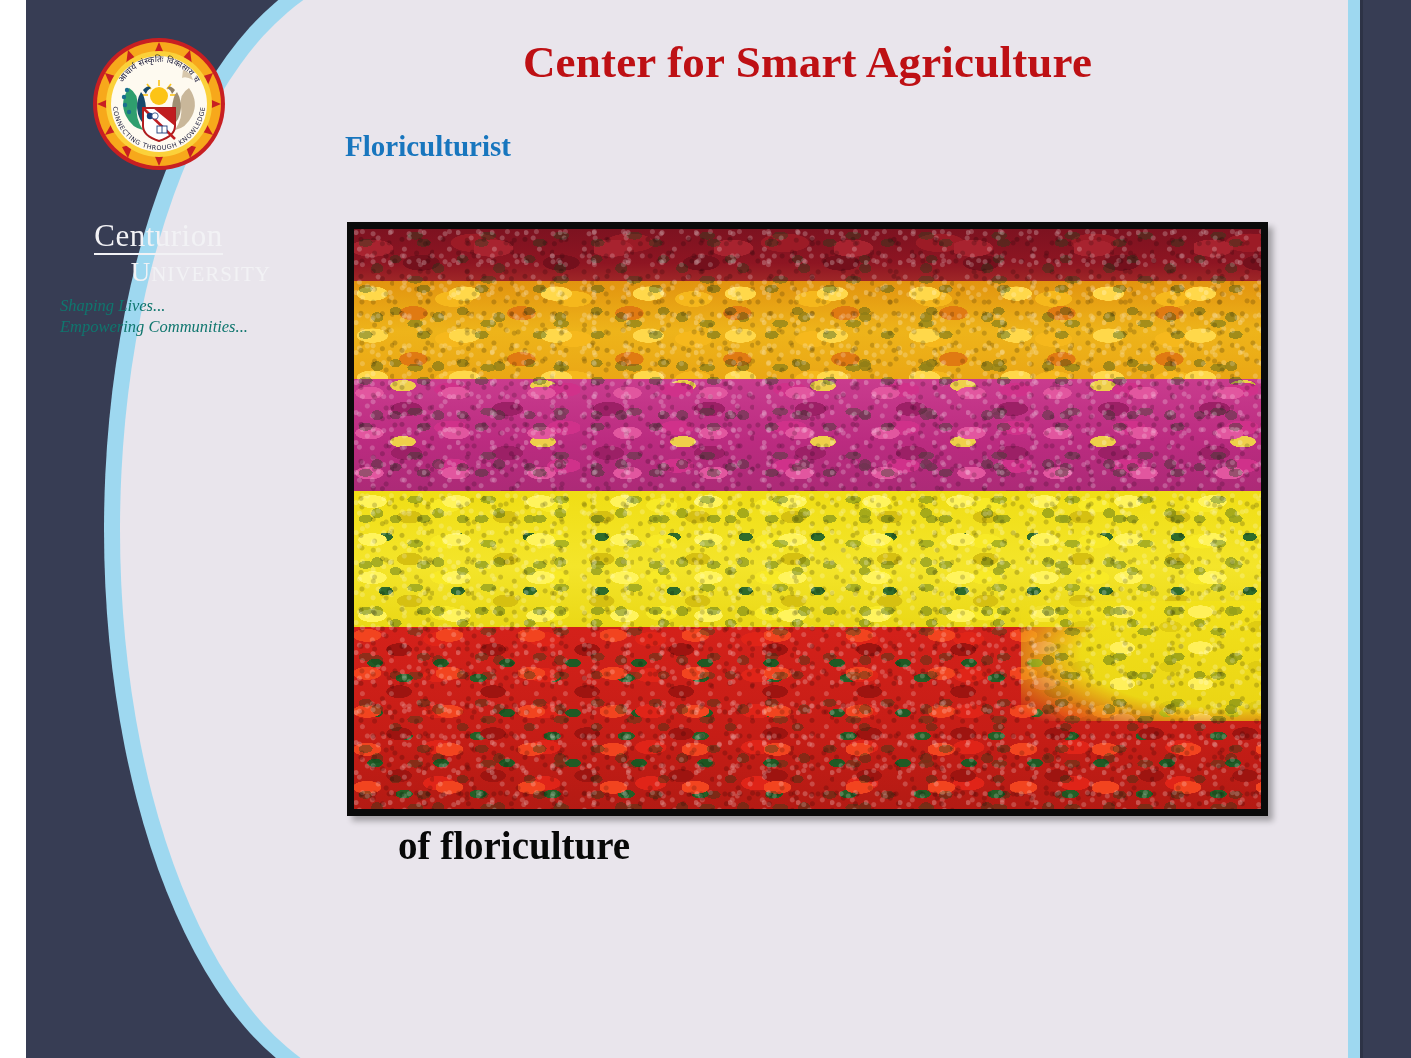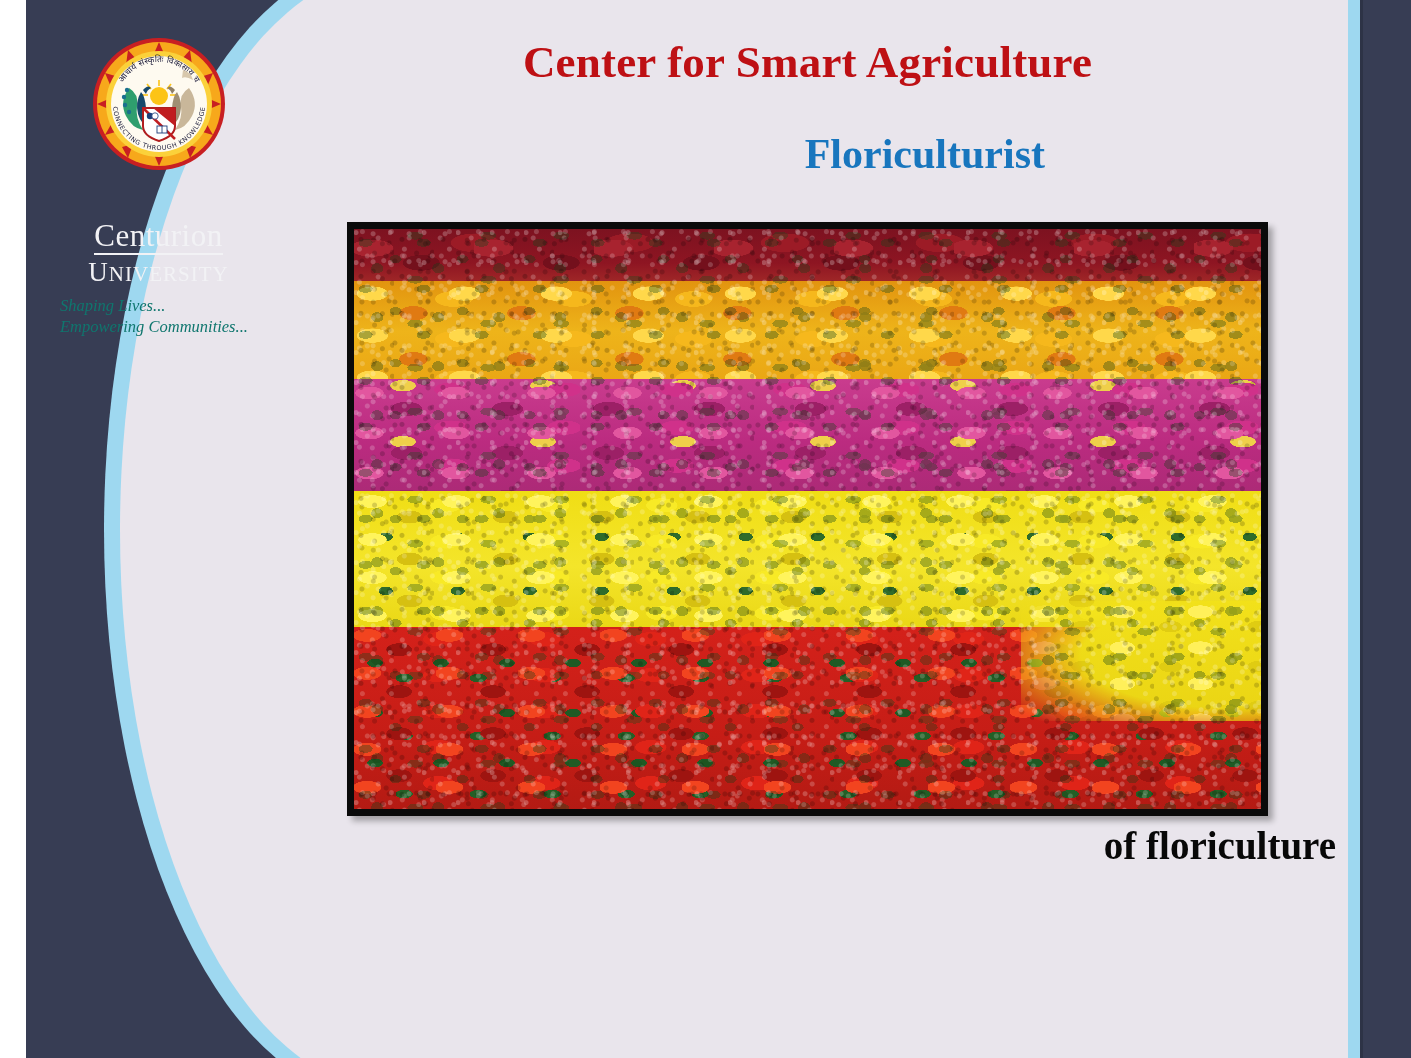--- a/index.html
+++ b/index.html
@@ -116,20 +116,21 @@
     display: inline-block;
     border-bottom: 2px solid #f2f2f5;
     padding-bottom: 2px;
   }
   .uni-university {
     font-size: 27px;
     font-family: "Liberation Serif", serif;
     display: block;
     margin-top: 4px;
     letter-spacing: 1px;
+    text-align: right;
   }
   .uni-university .small {
     font-size: 21px;
   }
   .tagline {
     margin-top: 9px;
     color: #0f766e;
     font-style: italic;
     font-size: 16.5px;
     line-height: 1.28;
@@ -150,23 +151,23 @@
     font-weight: bold;
     font-family: "Liberation Serif", serif;
     letter-spacing: 0.2px;
     z-index: 5;
   }
   .title-sub {
     position: absolute;
     left: 345px;
     top: 130px;
     width: 700px;
-    text-align: right;
+    text-align: left;
     color: #1876be;
-    font-size: 42px;
+    font-size: 29px;
     font-weight: bold;
     font-family: "Liberation Serif", serif;
     z-index: 5;
   }
 
   
   .photo-frame {
     position: absolute;
     left: 347px;
     top: 222px;
@@ -244,21 +245,21 @@
     color: #080808;
   }
   .line {
     font-size: 39px;
     font-weight: bold;
     line-height: 1.0;
     white-space: nowrap;
   }
   .line.l1 { margin-bottom: 36px; }
   .line.l2 { margin-bottom: 16px; }
-  .line.l3 { padding-left: 222px; text-align: right; }
+  .line.l3 { padding-left: 222px; }
   .red-label {
     color: #c00a0f;
   }
   .gap { display: inline-block; width: 10px; }
 </style>
 </head>
 <body>
 
 <div id="slide">
 

